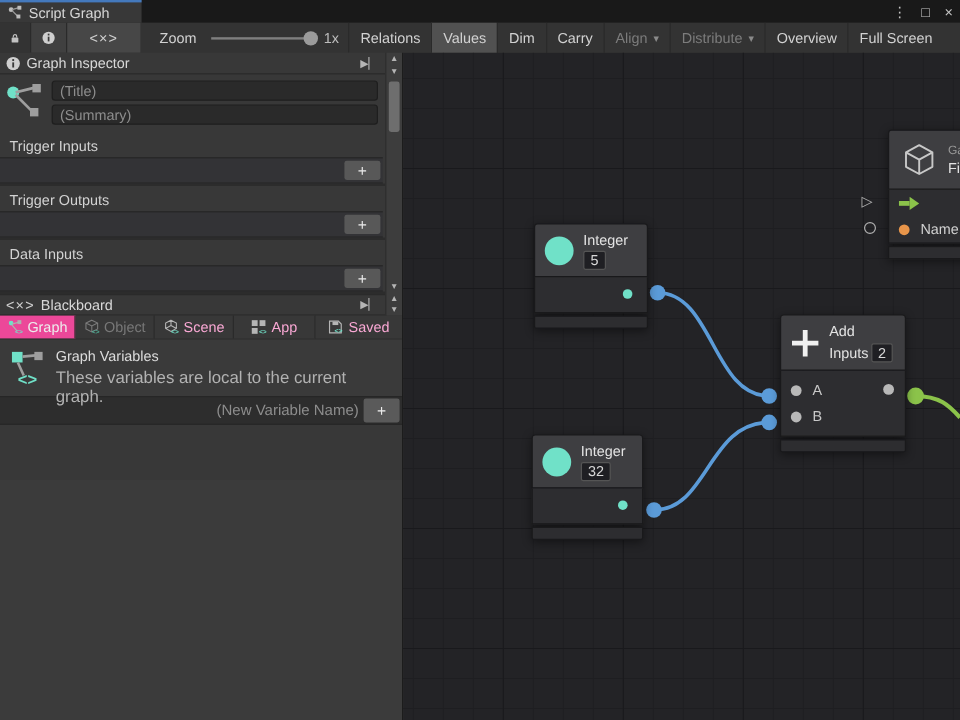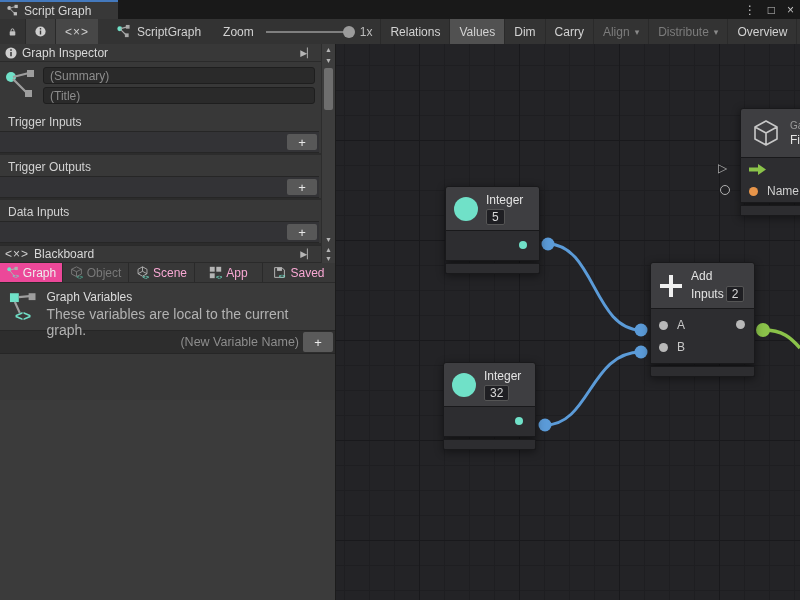--- a/index.html
+++ b/index.html
@@ -148,29 +148,20 @@
   </div>
   <div class="tb-btn" id="info-btn">
     <svg width="13" height="13" viewBox="0 0 14 14">
       <circle cx="7" cy="7" r="6.5" fill="#cfcfcf"></circle>
       <rect x="6.1" y="5.8" width="1.8" height="5" fill="#3a3a3a"></rect>
       <rect x="6.1" y="2.6" width="1.8" height="1.9" fill="#3a3a3a"></rect>
     </svg>
   </div>
   <div class="tb-btn" id="code-btn">&lt;×&gt;</div>
 
-  <div id="graph-name-group">
-    <svg width="15" height="15" viewBox="0 0 16 16">
-      <circle cx="4" cy="5" r="2.6" fill="var(--teal)"></circle>
-      <path d="M5 5 L12 3 M5 6 L11 12" stroke="#a8a8a8" stroke-width="1.3" fill="none"></path>
-      <rect x="10.5" y="1" width="4" height="4" fill="#a8a8a8"></rect>
-      <rect x="9.5" y="10" width="4" height="4" fill="#a8a8a8"></rect>
-    </svg>
-    <span>ScriptGraph</span>
-  </div>
 
   <div id="zoom-group">
     <span>Zoom</span>
     <div id="zoom-track">
       <div id="zoom-handle"></div>
     </div>
     <span id="zoom-val">1x</span>
   </div>
 
   <div class="tb-btn">Relations</div>
@@ -203,22 +194,22 @@
   </div>
 
   <div id="gi-meta">
     <svg width="32" height="34" viewBox="0 0 32 34">
       <circle cx="6" cy="10" r="5" fill="var(--teal)"></circle>
       <path d="M8 10 L24 6 M8 12 L22 26" stroke="#9e9e9e" stroke-width="2.2" fill="none"></path>
       <rect x="22" y="3" width="7" height="7" fill="#9e9e9e"></rect>
       <rect x="20" y="23" width="7" height="7" fill="#9e9e9e"></rect>
     </svg>
     <div class="fields">
+      <input class="field" placeholder="(Title)" style="">
       <input class="field" placeholder="(Summary)" style="">
-      <input class="field" placeholder="(Title)" style="">
     </div>
   </div>
 
   <div class="section">
     <div class="sec-label">Trigger Inputs</div>
     <div class="list-box">
       <div class="add-btn">+</div>
     </div>
   </div>
   <div class="section">

